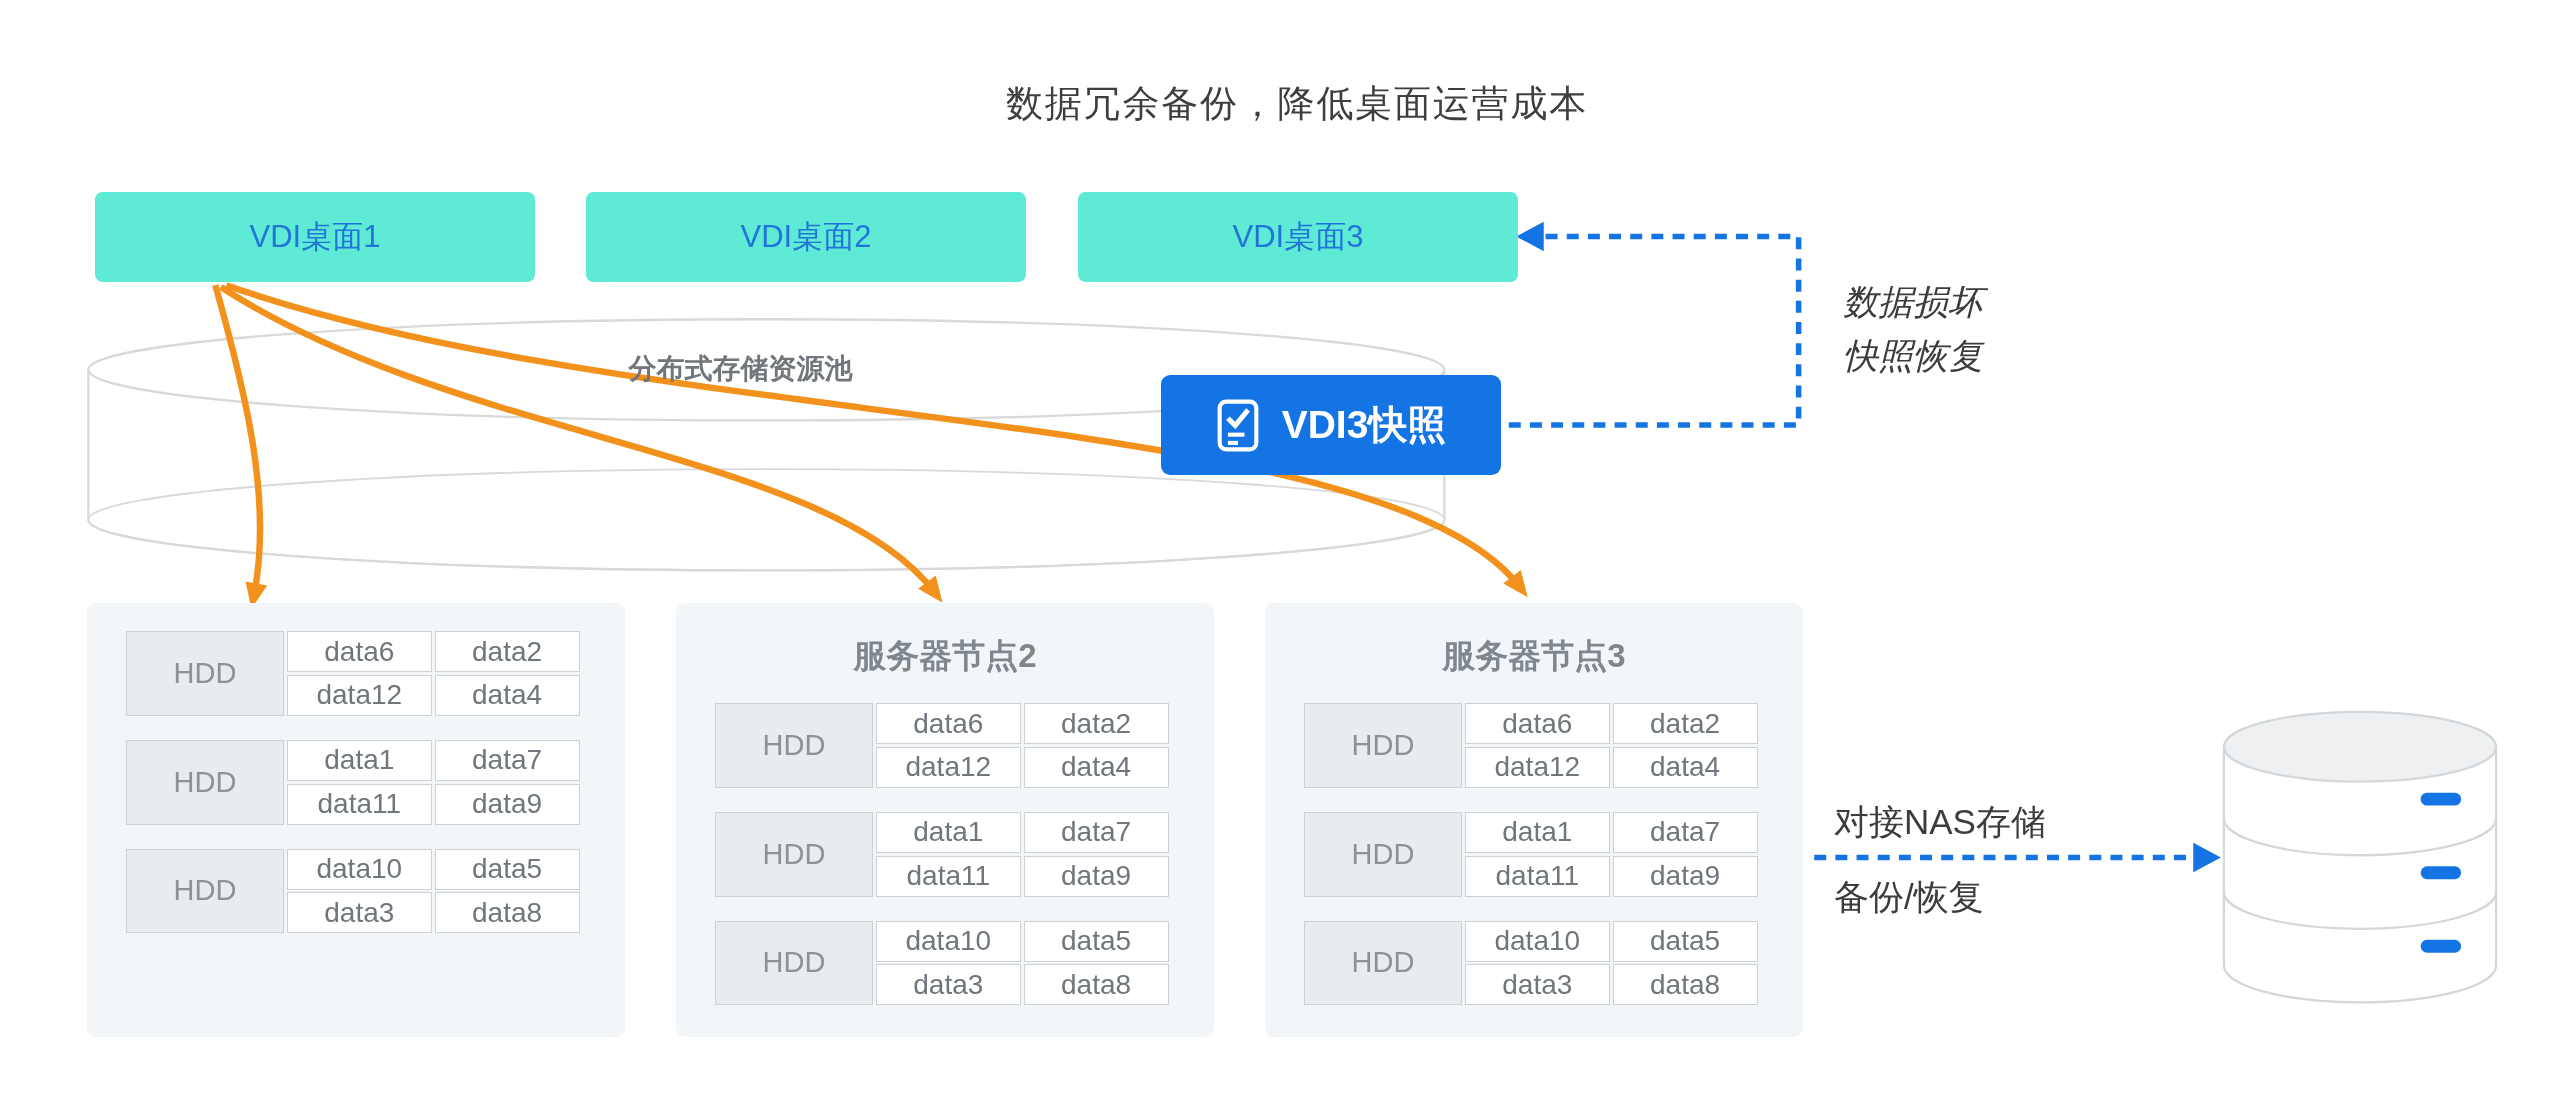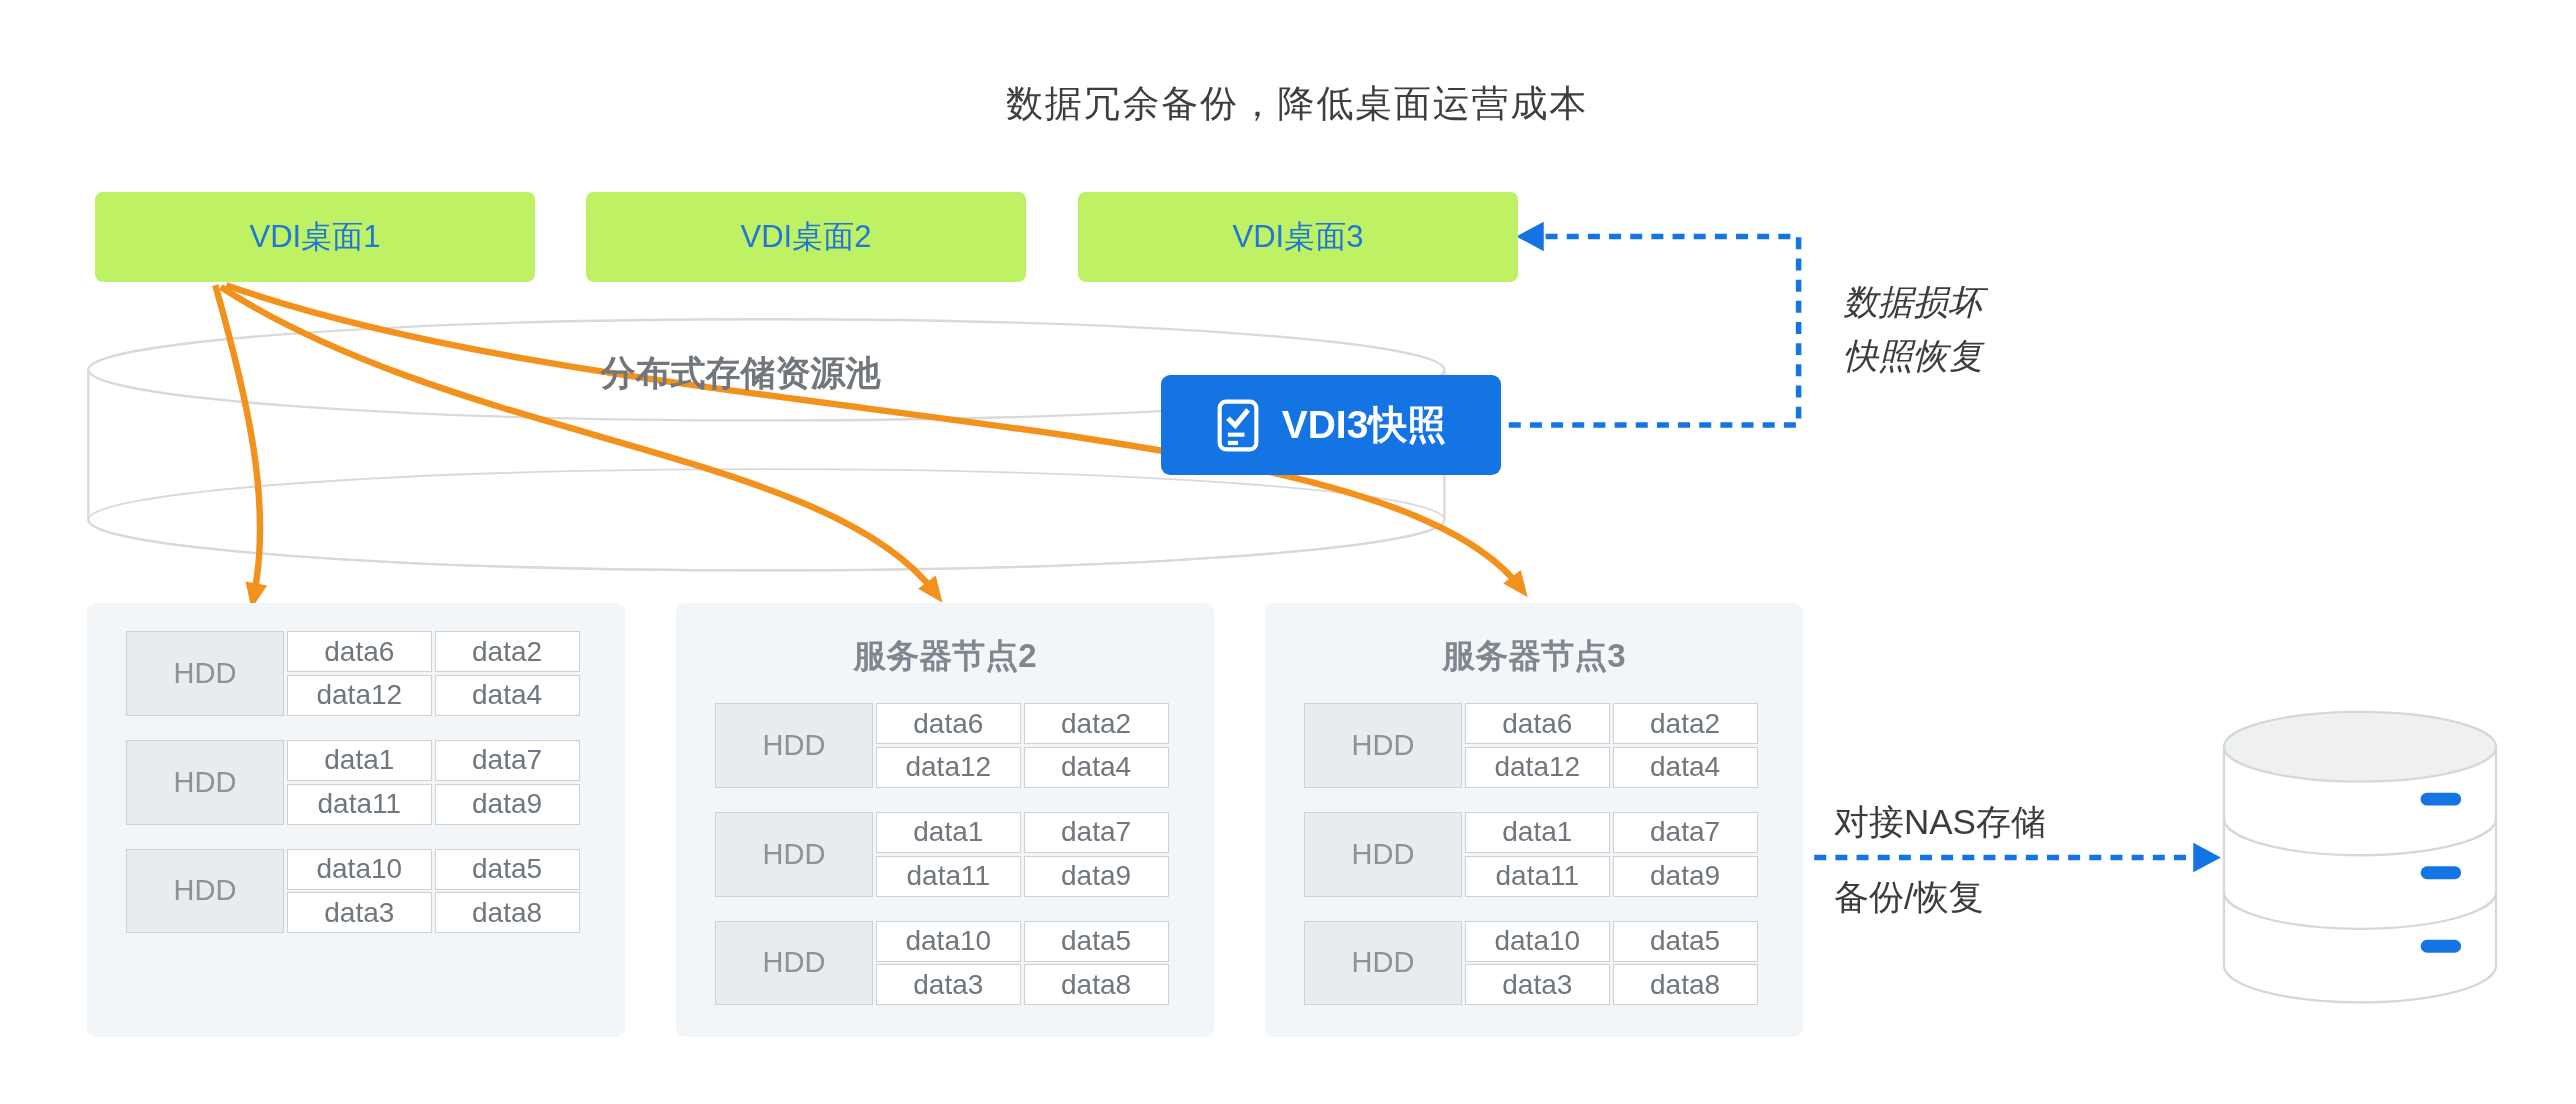--- a/index.html
+++ b/index.html
@@ -2,26 +2,26 @@
 <html style="font-size:14.7px"><head>
 <meta charset="utf-8">
 <style>
   html,body{margin:0;padding:0;background:#fff;}
   body{font-family:"Liberation Sans",sans-serif;}
   #canvas{position:relative;width:2576px;height:1104px;background:#ffffff;overflow:hidden;}
   #overlay{position:absolute;left:0;top:0;z-index:1;}
 
   .main-title{position:absolute;left:1006px;top:79px;font-size:37px;color:#3e3e3e;letter-spacing:1.8px;z-index:3;white-space:nowrap;}
 
-  .vdi-box{position:absolute;top:192px;width:440px;height:90px;background:#bef264;border-radius:7.4px;
+  .vdi-box{position:absolute;top:192px;width:440px;height:90px;background:#5eead4;border-radius:7.4px;
            display:flex;align-items:center;justify-content:center;font-size:31px;color:#2175d9;z-index:3;}
   .vdi-1{left:95px;} .vdi-2{left:586px;} .vdi-3{left:1078px;}
 
   .pool-label{position:absolute;left:515px;top:350px;width:451px;text-align:center;
-              font-size:35px;font-weight:bold;color:#70767c;z-index:2;}
+              font-size:28px;font-weight:bold;color:#70767c;z-index:2;}
 
   .snap-btn{position:absolute;left:1161px;top:375px;width:340px;height:100px;background:#1474e4;border-radius:9.2px;
             display:flex;align-items:center;justify-content:center;gap:22px;z-index:4;}
   .snap-btn .label{font-size:39px;font-weight:bold;color:#ffffff;white-space:nowrap;}
 
   .snap-note{position:absolute;left:1843px;top:275px;font-size:35px;color:#3c3c3c;line-height:54px;z-index:3;white-space:nowrap;font-style:italic;}
 
   .nas-note-1{position:absolute;left:1834px;top:799px;font-size:35px;color:#3c3c3c;z-index:3;white-space:nowrap;}
   .nas-note-2{position:absolute;left:1834px;top:874px;font-size:35px;color:#3c3c3c;z-index:3;white-space:nowrap;}
   .nas-icon{position:absolute;left:2222px;top:710px;z-index:2;}

